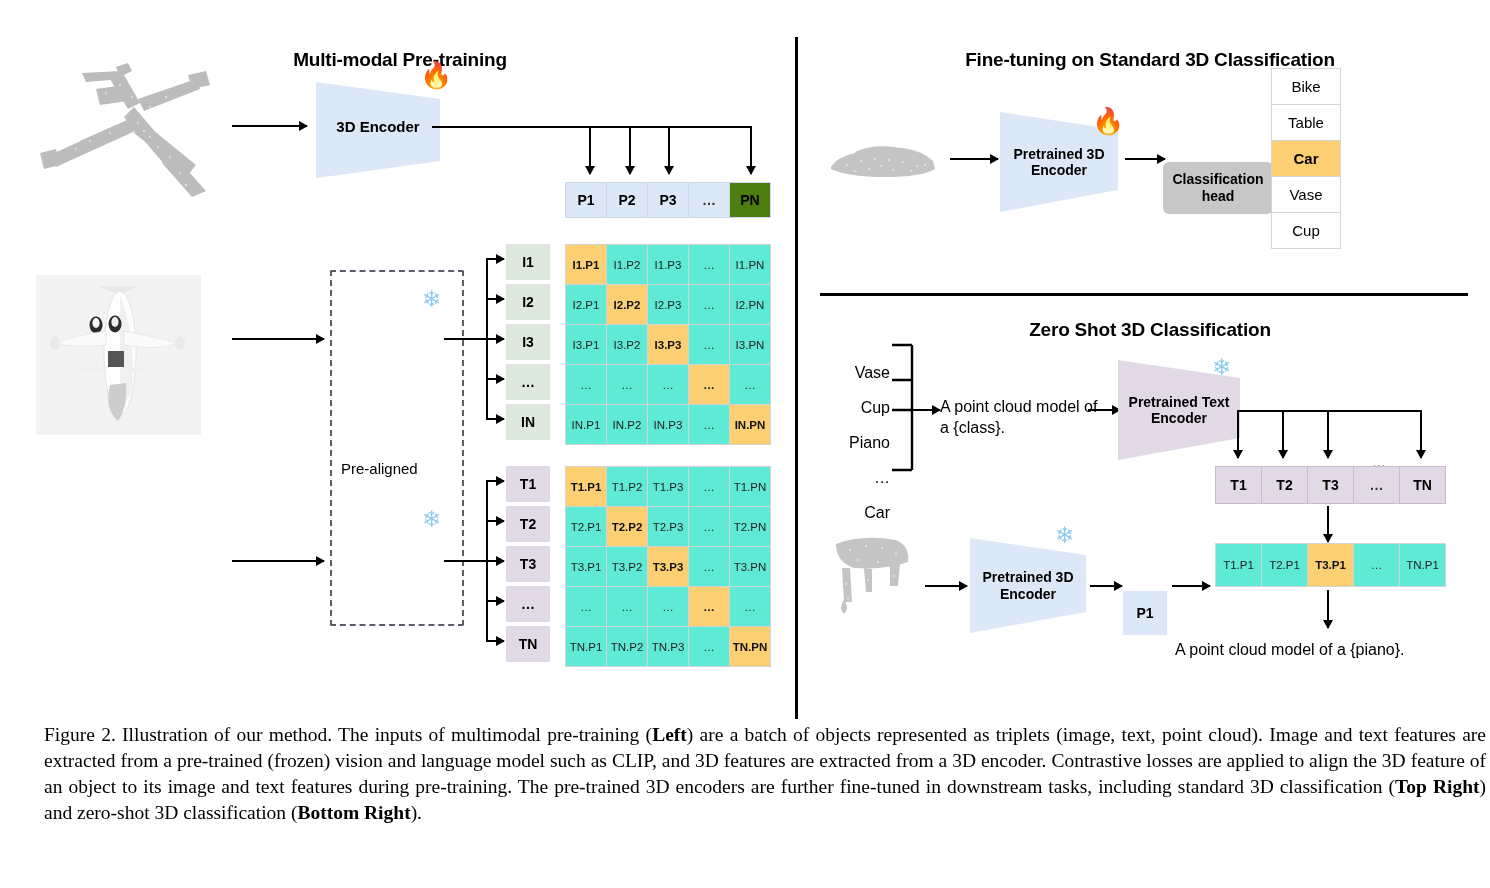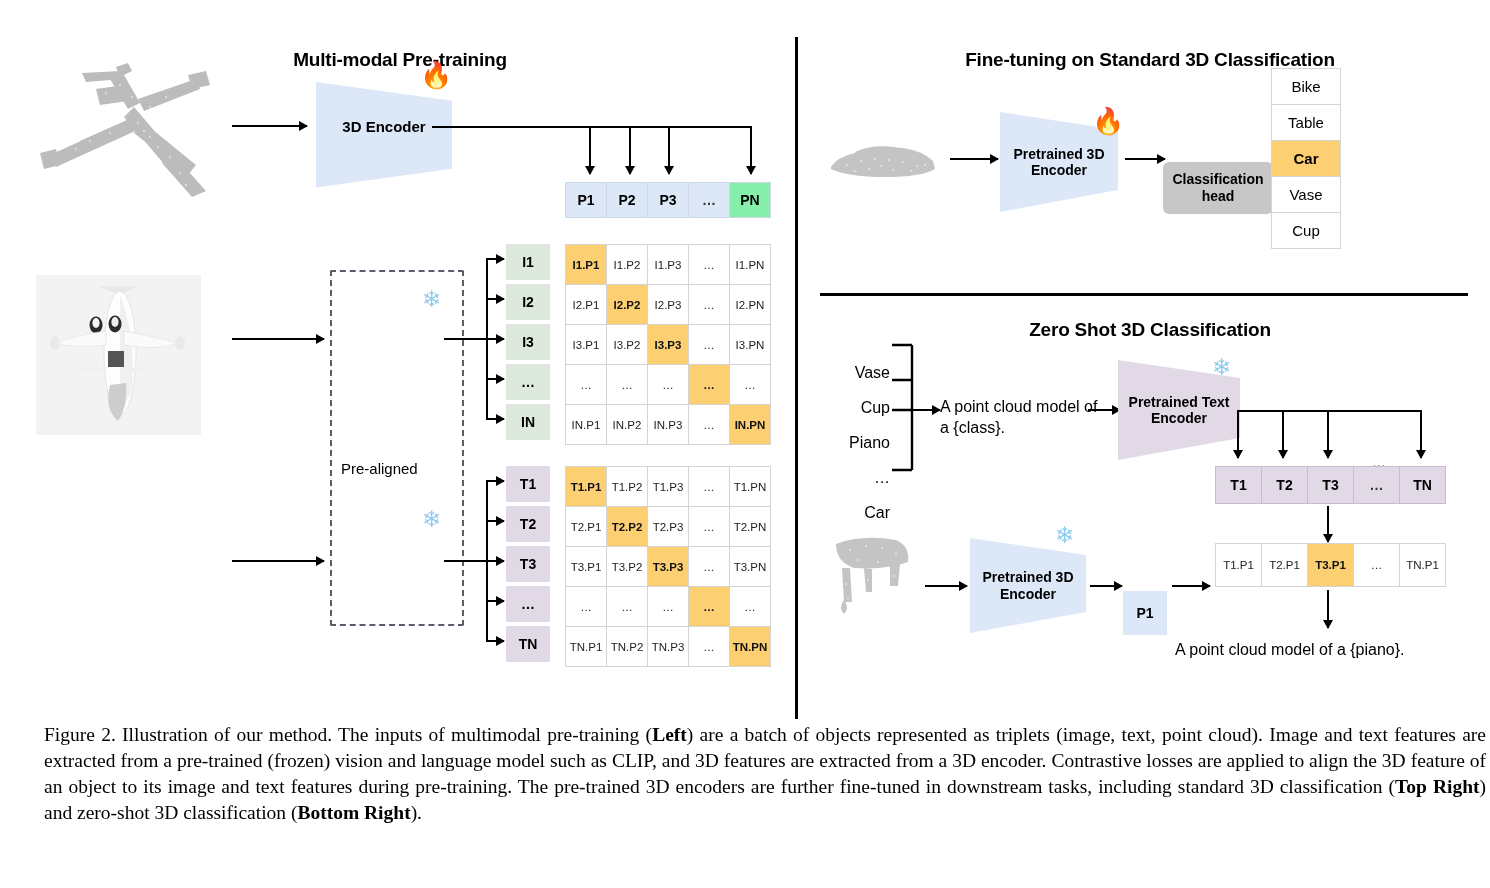--- a/index.html
+++ b/index.html
@@ -18,21 +18,21 @@
   .line-h{position:absolute;height:2px;background:#000;}
   .line-v{position:absolute;width:2px;background:#000;}
 
   
   .trap{position:absolute;display:flex;align-items:center;justify-content:center;
         font-weight:bold;text-align:center;line-height:1.15;}
   .trap .tlabel{position:relative;z-index:2;}
   .trap .shape{position:absolute;inset:0;}
 
   .cellgrid{position:absolute;display:grid;border:1px solid #d4d4d4;background:#d4d4d4;gap:1px;}
-  .cell{background:#ffffff;display:flex;align-items:center;justify-content:center;font-size:11.5px;color:#222;}
+  .cell{background:#5eead4;display:flex;align-items:center;justify-content:center;font-size:11.5px;color:#222;}
   .cell.hl{background:#fbcf72;font-weight:bold;color:#111;}
 
   .labelcol{position:absolute;display:grid;gap:4px;}
   .lblbox{display:flex;align-items:center;justify-content:center;font-weight:bold;font-size:14px;}
 
   .chipRow{position:absolute;display:grid;gap:1px;background:#cfd8e6;border:1px solid #cfd8e6;}
   .chip{display:flex;align-items:center;justify-content:center;font-weight:bold;font-size:14px;}
 
   .dashbox{position:absolute;border:2px dashed #5b5b6b;border-radius:2px;}
 
@@ -89,41 +89,41 @@
         <circle cx="56" cy="104" r="1.1"></circle>
       <circle cx="108" cy="66" r="1.1"></circle>
         <circle cx="138" cy="102" r="1.1"></circle>
       <circle cx="166" cy="140" r="1.1"></circle>
         <circle cx="124" cy="86" r="1.1"></circle>
     </g>
   </svg>
 
   <div class="arrow-r" style="left:232px;top:125px;width:75px;"></div>
 
-  <div class="trap" style="left:316px;top:82px;width:136px;height:90px;font-size:15px;">
+  <div class="trap" style="left:316px;top:82px;width:124px;height:90px;font-size:15px;">
     <svg class="shape" viewBox="0 0 116 90" preserveAspectRatio="none">
         <polygon points="0,0 116,16 116,74 0,90" fill="#dce8f7"></polygon>
       </svg>
     <span class="tlabel">3D Encoder</span>
   </div>
   <div class="fire" style="left:420px;top:62px;">🔥</div>
 
   <div class="line-h" style="left:432px;top:126px;width:320px;"></div>
   <div class="arrow-d" style="left:589px;top:126px;height:48px;"></div>
   <div class="arrow-d" style="left:629px;top:126px;height:48px;"></div>
   <div class="arrow-d" style="left:668px;top:126px;height:48px;"></div>
   <div class="arrow-d" style="left:750px;top:126px;height:48px;"></div>
   <div class="abs" style="left:702px;top:142px;font-size:14px;color:#333;">…</div>
 
   <div class="chipRow" style="left:565px;top:182px;grid-template-columns:repeat(5,40px);grid-auto-rows:34px;">
     <div class="chip" style="background:#dce8f7;">P1</div>
     <div class="chip" style="background:#dce8f7;">P2</div>
     <div class="chip" style="background:#dce8f7;">P3</div>
     <div class="chip" style="background:#dce8f7;color:#333;">…</div>
-    <div class="chip" style="background:#86efac;">PN</div>
+    <div class="chip" style="background:#4d7c0f;">PN</div>
   </div>
 
   <div class="imgbox" style="left:36px;top:275px;width:165px;height:160px;">
     <svg viewBox="0 0 165 160" style="width:100%;height:100%;">
       <rect width="165" height="160" fill="#f3f3f3"></rect>
       <path d="M63,12 L102,11 L84,20 Z" fill="#e8e8e8"></path>
       <path d="M82,16 L86,16 L86,42 L82,42 Z" fill="#cfcfcf"></path>
       <ellipse cx="84" cy="78" rx="16" ry="62" fill="#fdfdfd" stroke="#d6d6d6" stroke-width="0.6"></ellipse>
       <path d="M84,20 q16,40 12,95 q-12,22 -12,22 Z" fill="#f0f0f0"></path>
       <ellipse cx="60" cy="50" rx="6.5" ry="8.5" fill="#2b2b2b"></ellipse>

